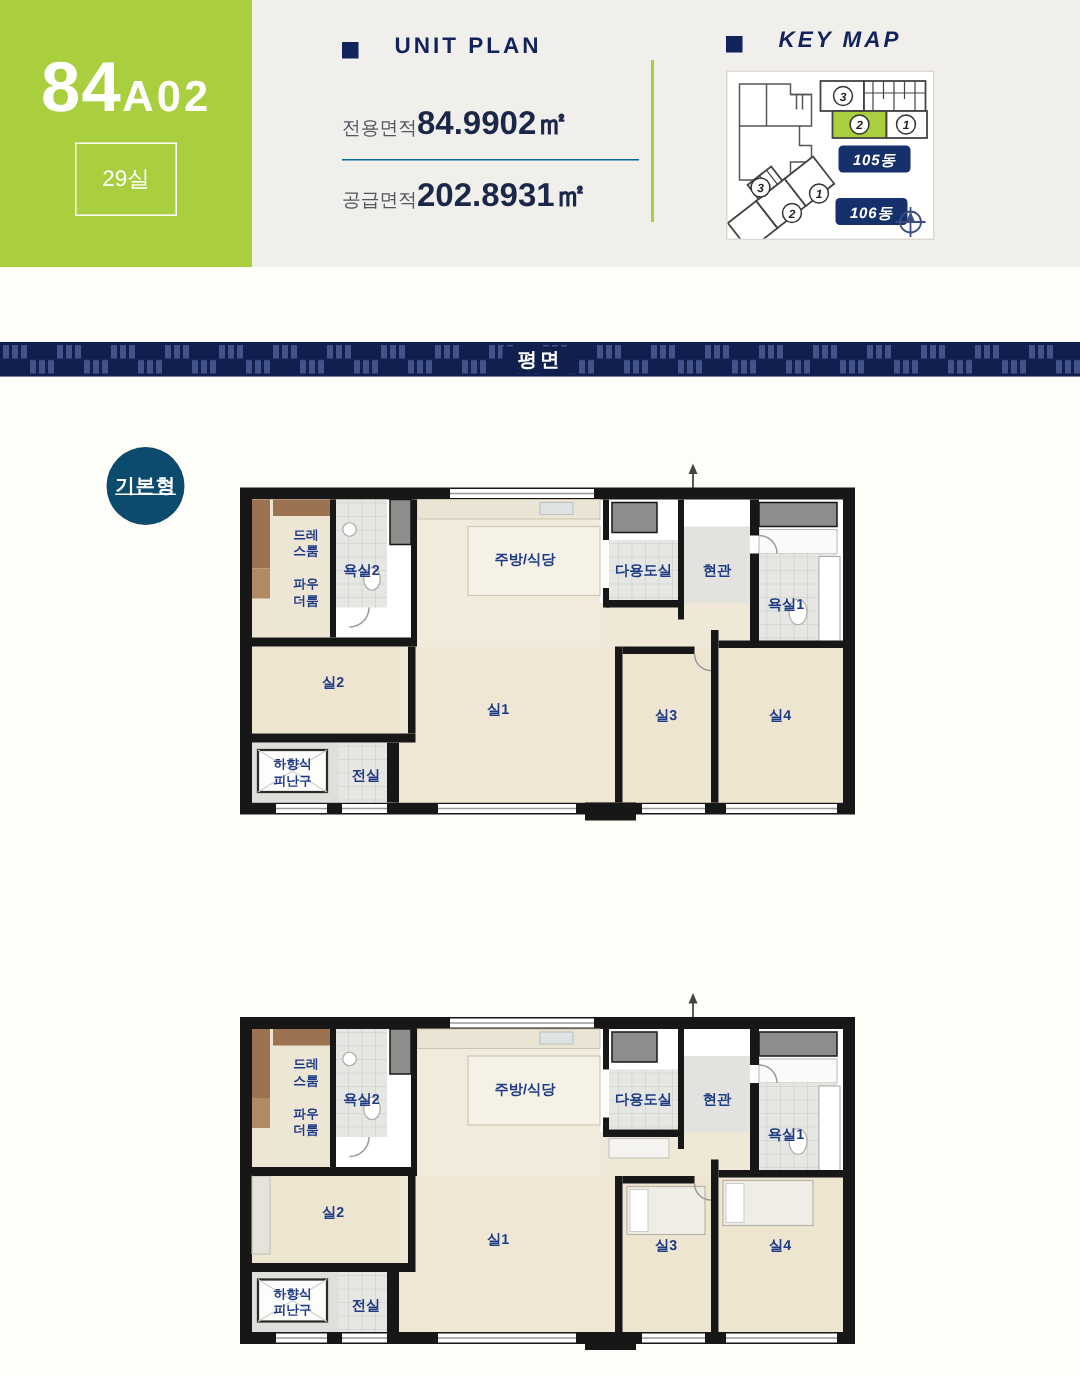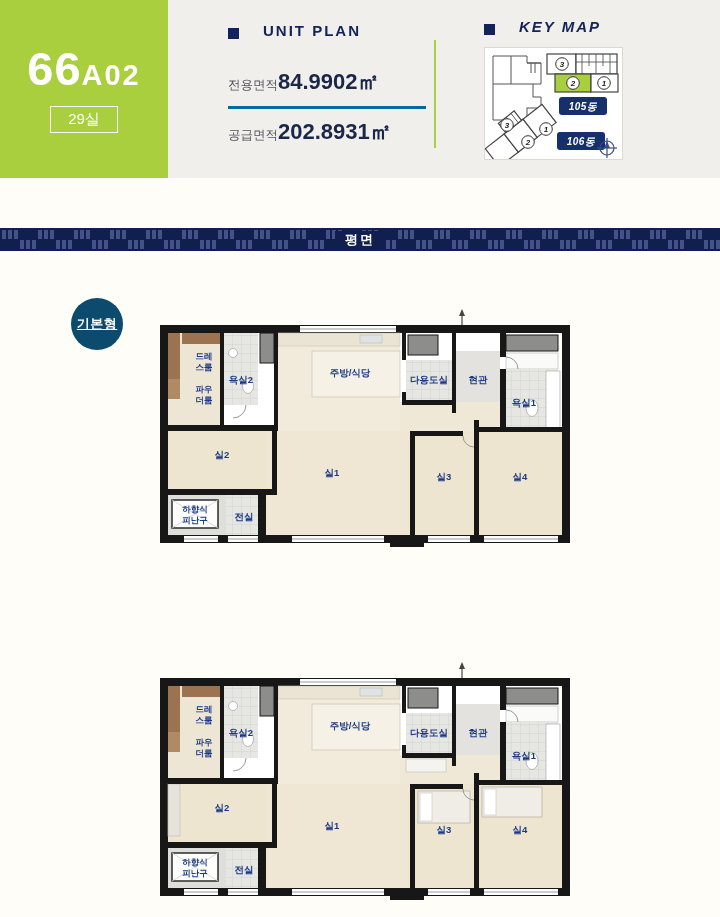--- a/index.html
+++ b/index.html
@@ -8,30 +8,30 @@
   #page { position:relative; width:720px; height:917px; overflow:hidden; background:#fffdf7; }
   .abs { position:absolute; }
 
   
   .header-band { left:0; top:0; width:720px; height:178px; background:#f0efeb; }
   .type-box { left:0; top:0; width:168px; height:178px; background:#a9cf3e; color:#fff;
               display:flex; flex-direction:column; align-items:center; justify-content:center; }
   .type-code { font-weight:bold; letter-spacing:1px; line-height:1; display:flex; align-items:baseline; }
   .type-code .main { font-size:47px; }
   .type-code .sub  { font-size:29px; letter-spacing:2px;text-align:right; }
-  .type-badge { margin-top:14px; border:1px solid #fff; padding:3px 17px; font-size:15px; color:#fff; }
+  .type-badge { margin-top:14px; border:1px solid #fff; padding:14px 17px; font-size:15px; color:#fff; }
 
   .sec-title { display:flex; align-items:flex-end; gap:24px; font-size:15px; font-weight:bold;
                color:#12225a; letter-spacing:2px; }
   .sq { width:11px; height:11px; background:#12225a; display:inline-block; }
 
   .unitplan { left:228px; top:22px; width:198px; }
   .up-table { margin-top:20px; }
   .up-row { display:flex; justify-content:flex-start; align-items:baseline; padding:8px 0 9px; }
-  .up-row + .up-row { border-top:3px solid #0369a1; }
+  .up-row + .up-row { border-top:1px solid #0369a1; }
   .up-label { font-size:12.5px; color:#55555f; }
   .up-value { font-size:22px; font-weight:bold; color:#1b2748; }
 
   .green-divider { left:434px; top:40px; width:2px; height:108px; background:#a9cf3e; }
 
   .keymap { left:484px; top:18px;font-style:italic; }
   .km-box { margin-top:12px; width:139px; height:113px; background:#fff; border:1px solid #ddd9d2; }
 
   
   .banner { left:0; top:228px; width:720px; height:23px; background:#101f4e; overflow:hidden; }
@@ -56,21 +56,21 @@
 </style>
 </head>
 <body>
 
 <div id="page">
 
   <div class="abs header-band"></div>
 
   <div class="abs type-box">
     <div class="type-code">
-      <span class="main">66</span>
+      <span class="main">84</span>
         <span class="sub">A02</span>
     </div>
     <div class="type-badge">29실</div>
   </div>
 
   <div class="abs unitplan">
     <div class="sec-title">
       <span class="sq"></span>
       <span>UNIT PLAN</span>
     </div>

